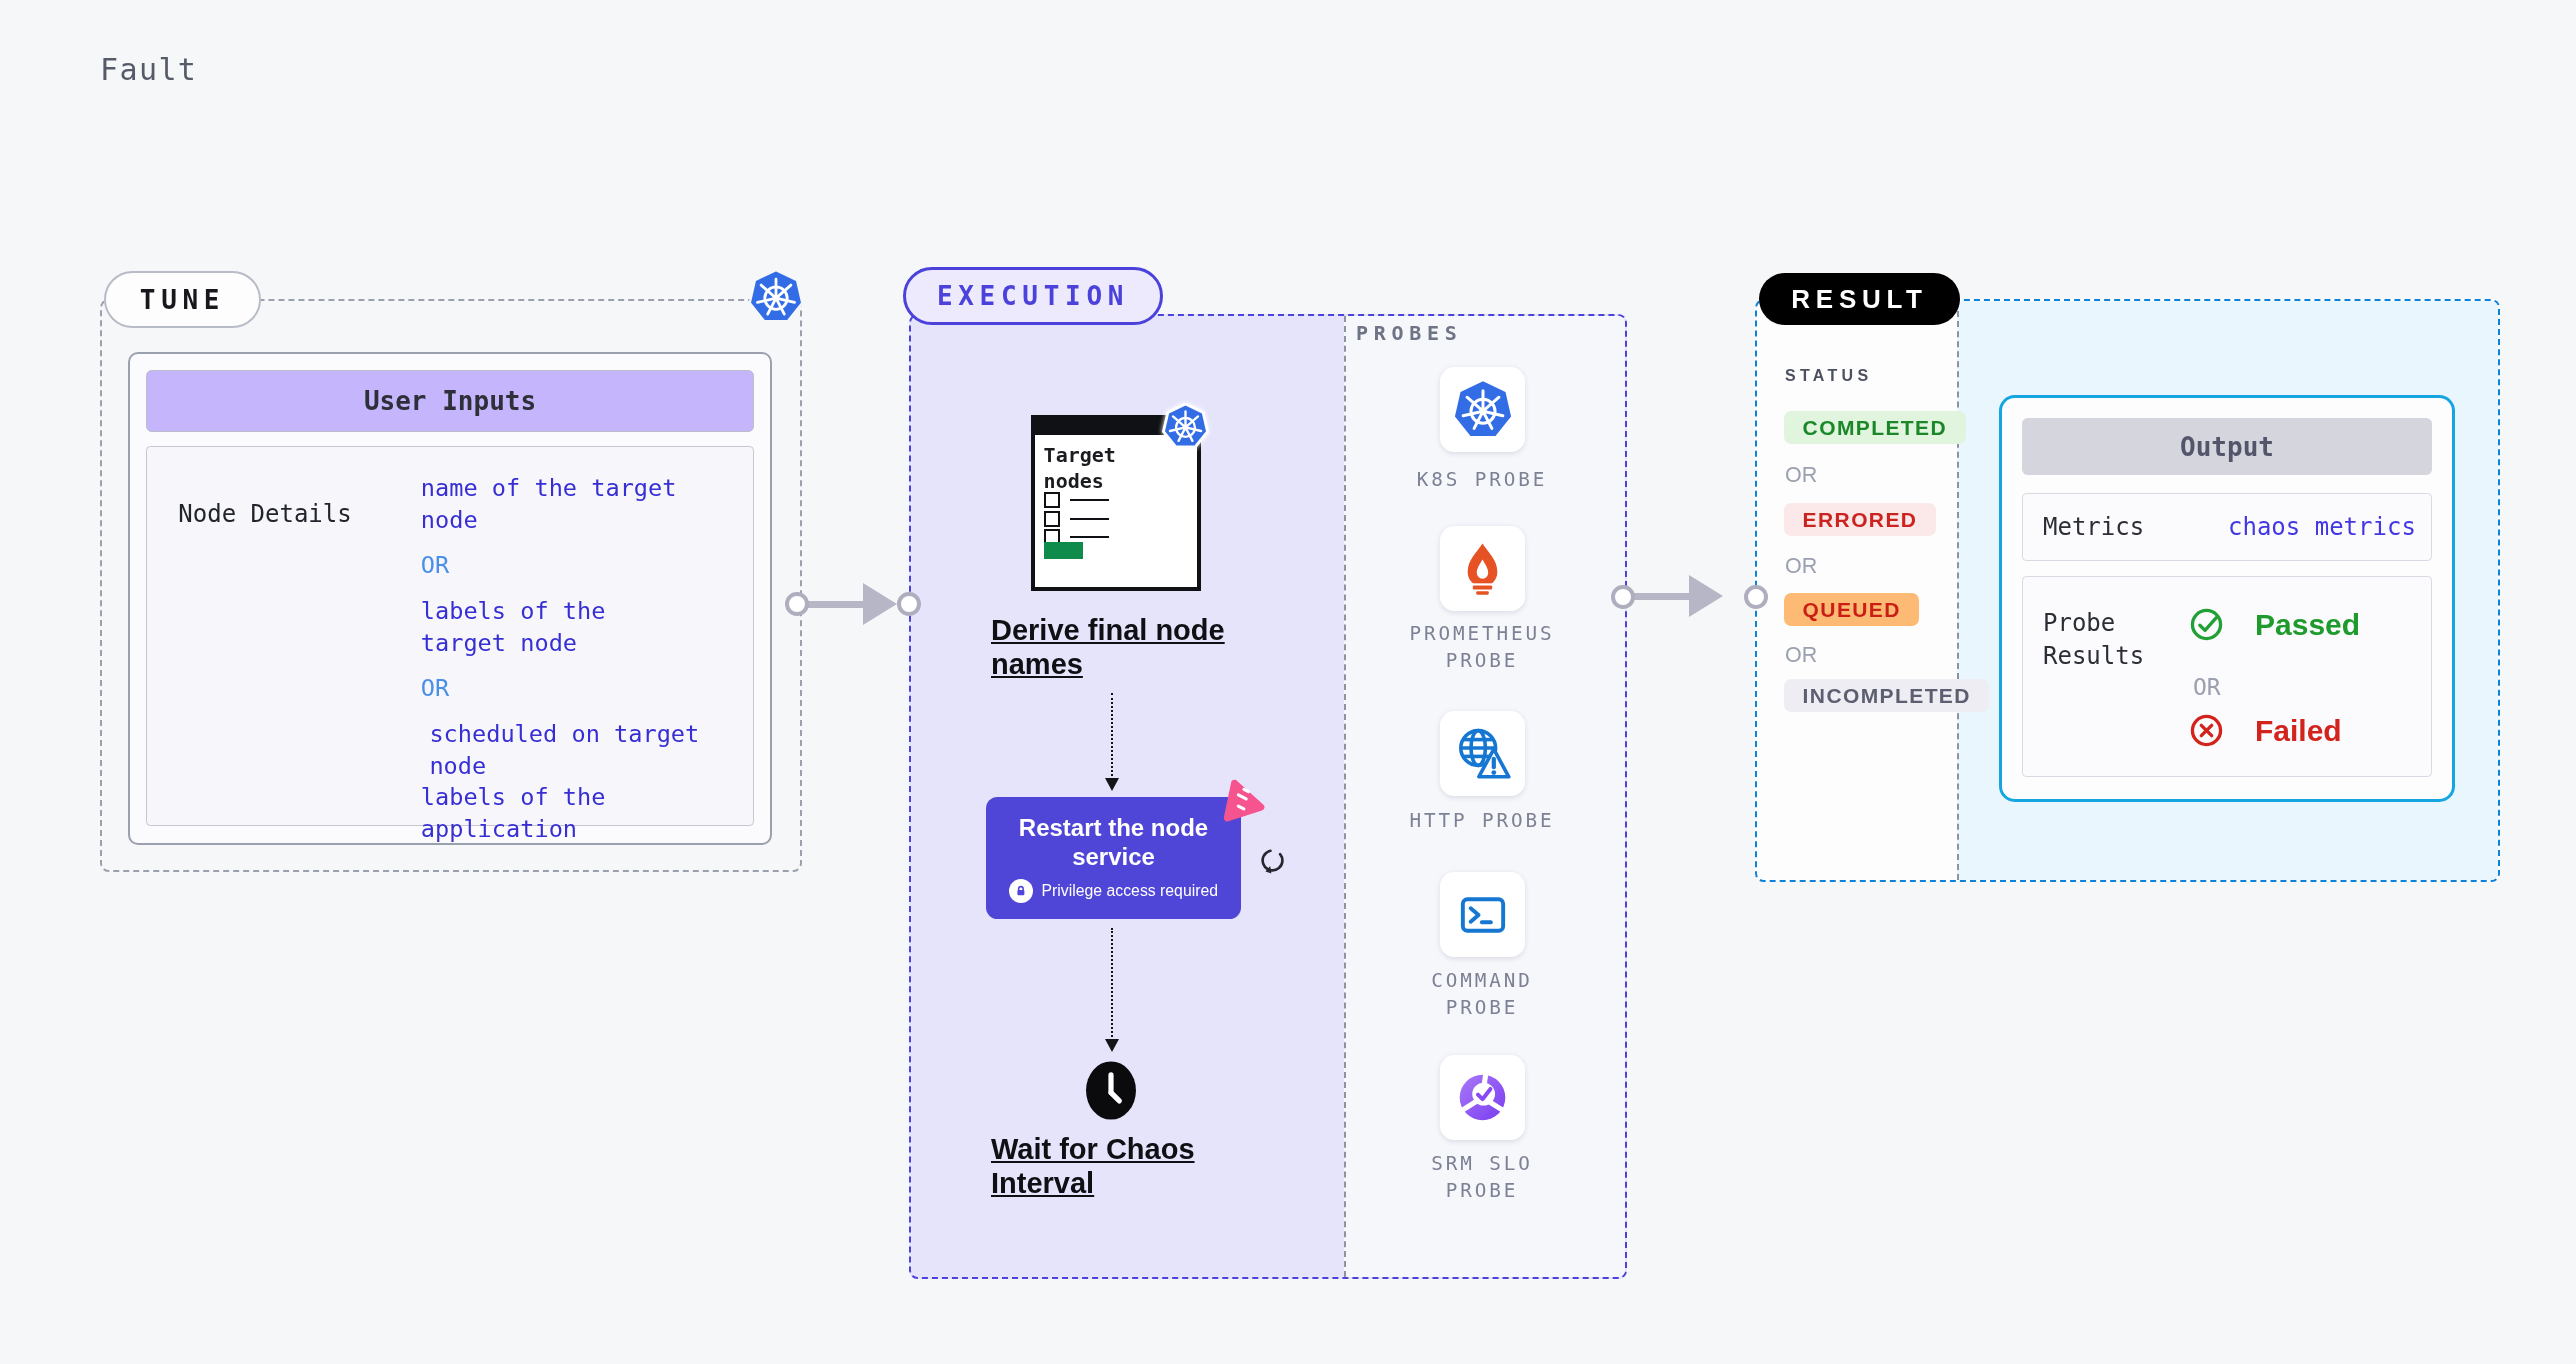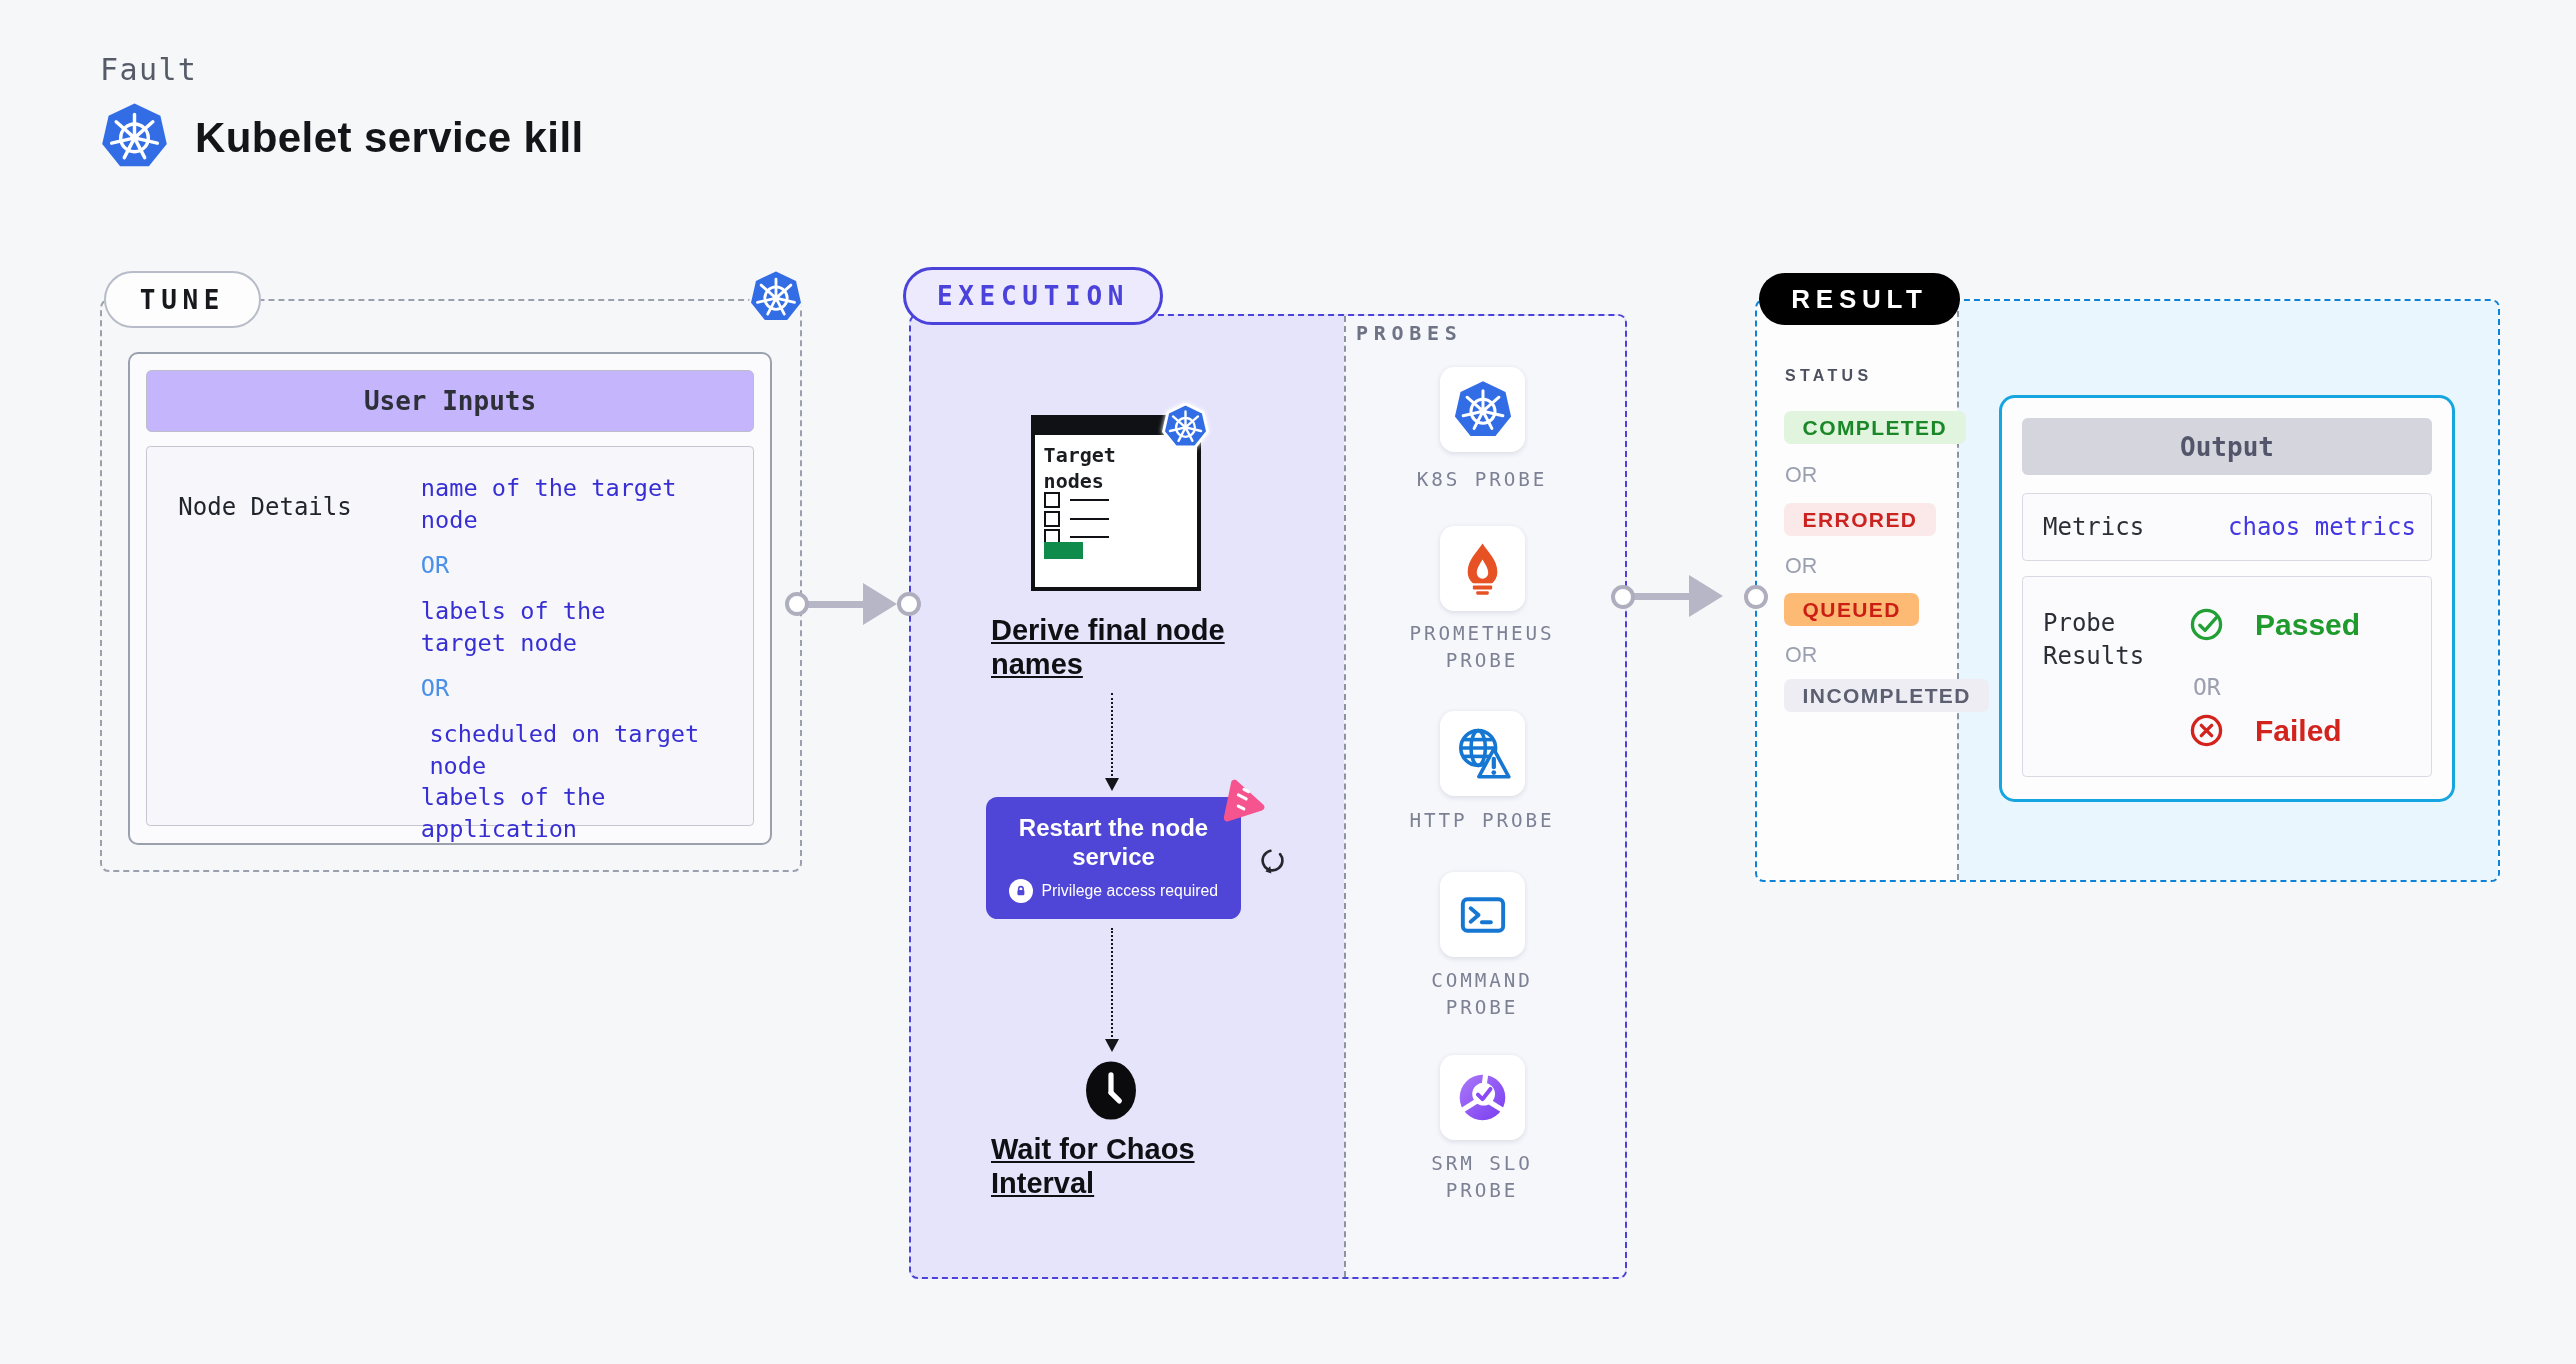--- a/index.html
+++ b/index.html
@@ -26,21 +26,21 @@
         font-size:26px;font-weight:bold;letter-spacing:5.7px;z-index:5;}
   .tune-pill{left:104px;top:271px;width:153px;height:53px;background:#fdfdfe;border:2.1px solid #b7bcc8;color:#17181c;}
   .exec-pill{left:903px;top:267px;width:254px;height:52px;background:#eceafc;border:3.6px solid #4a42da;color:#4a42da;}
   .result-pill{left:1759px;top:273px;width:201px;height:52px;background:#000000;color:#ffffff;font-family:"Liberation Sans",sans-serif;font-weight:bold;}
 
   
   .ui-card{left:128px;top:352px;width:640px;height:489px;background:#fbfbfd;border:2.9px solid #9aa0ad;border-radius:10px;}
   .ui-header{position:absolute;left:15.8px;top:15.8px;right:15.8px;height:60px;background:#c4b5fd;border:1.4px solid #bcbcca;border-radius:5.7px;
              display:flex;align-items:center;justify-content:center;font-size:26px;color:#2e3039;font-weight:bold;}
   .ui-content{position:absolute;left:15.8px;top:92px;right:15.8px;bottom:17px;background:#f7f7fb;border:1.4px solid #c6c6d2;border-radius:4.3px;}
-  .node-details-label{position:absolute;left:31.5px;top:46px;font-size:24px;color:#22242c;}
+  .node-details-label{position:absolute;left:31.5px;top:53px;font-size:24px;color:#22242c;}
   .node-values{position:absolute;left:274px;top:26px;width:344px;font-size:23.6px;color:#372fd4;line-height:31.5px;}
   .nv-block{margin-bottom:14.3px;}
   .nv-or{color:#4a8fe8;margin:10px 0 14.3px 0;}
 
   
   .flow-line{height:7.2px;background:#b6b6c6;}
   .flow-head{width:0;height:0;border-top:21.5px solid transparent;border-bottom:21.5px solid transparent;border-left:34px solid #b6b6c6;}
   .flow-dot{width:15.8px;height:15.8px;border:4.3px solid #aeaebe;border-radius:50%;background:#ffffff;z-index:6;}
 
   
@@ -85,39 +85,20 @@
   .pr-line{position:absolute;display:flex;align-items:center;gap:30px;}
   .pr-text{font-size:30px;font-weight:bold;font-family:"Liberation Sans",sans-serif;}
   .pr-or{position:absolute;left:170px;top:97px;font-size:23px;color:#9ba0ae;}
 </style>
 </head>
 <body>
 
 <div id="canvas">
 
   <div class="abs eyebrow">Fault</div>
-  <div class="abs title-row">
-    <span>
-      <svg width="69" height="69" viewBox="0 0 100 100">
-        <polygon points="50,2 12.5,20 3.2,60.7 29.2,93.2 70.8,93.2 96.8,60.7 87.5,20" fill="#326de6"></polygon>
-        <circle cx="50" cy="52" r="20" fill="none" stroke="#fff" stroke-width="5"></circle>
-        <g stroke="#fff" stroke-width="5" stroke-linecap="round">
-          <line x1="50" y1="52" x2="50" y2="18"></line>
-            <line x1="50" y1="52" x2="23.4" y2="28.7"></line>
-          <line x1="50" y1="52" x2="16.9" y2="59.6"></line>
-            <line x1="50" y1="52" x2="35.2" y2="80.6"></line>
-          <line x1="50" y1="52" x2="64.8" y2="80.6"></line>
-            <line x1="50" y1="52" x2="83.1" y2="59.6"></line>
-          <line x1="50" y1="52" x2="76.6" y2="28.7"></line>
-        </g>
-          <circle cx="50" cy="52" r="6" fill="#fff"></circle>
-      </svg>
-    </span>
-    <span class="page-title sans">Kubelet service kill</span>
-  </div>
 
   <div class="abs tune-box"></div>
   <div class="abs pill tune-pill">TUNE</div>
   <div class="abs" style="left:748px;top:269px;z-index:5;">
     <svg width="56" height="56" viewBox="0 0 100 100">
       <polygon points="50,2 12.5,20 3.2,60.7 29.2,93.2 70.8,93.2 96.8,60.7 87.5,20" fill="#326de6" stroke="#f6f7f9" stroke-width="4"></polygon>
       <circle cx="50" cy="52" r="20" fill="none" stroke="#fff" stroke-width="5"></circle>
       <g stroke="#fff" stroke-width="5" stroke-linecap="round">
         <line x1="50" y1="52" x2="50" y2="18"></line>
           <line x1="50" y1="52" x2="23.4" y2="28.7"></line>

